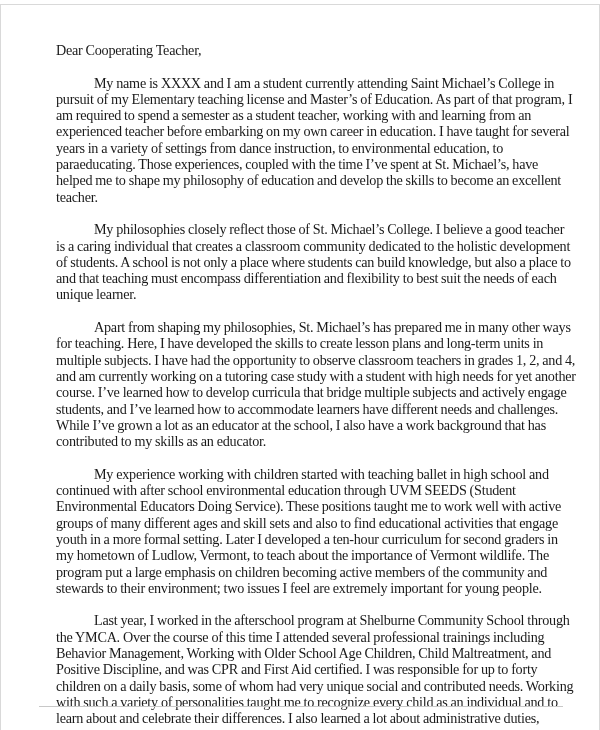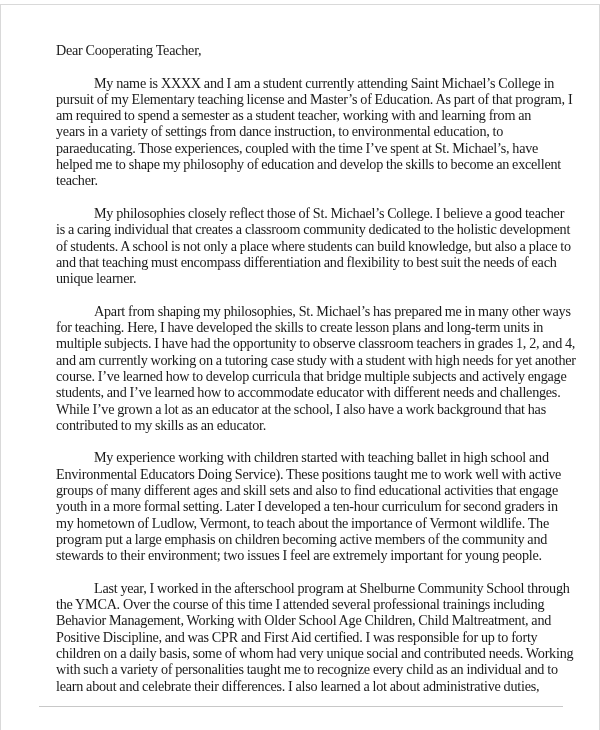--- a/index.html
+++ b/index.html
@@ -61,47 +61,49 @@
 <body>
 
 <div class="page">
   <div class="content">
     <div class="salutation">Dear Cooperating Teacher,</div>
 
     <div class="para">
       <span class="line indent">My name is XXXX and I am a student currently attending Saint Michael’s College in</span>
       <span class="line">pursuit of my Elementary teaching license and Master’s of Education.  As part of that program, I</span>
       <span class="line">am required to spend a semester as a student teacher, working with and learning from an</span>
+      <span class="line">experienced teacher before embarking on my own career in education.  I have taught for several</span>
       <span class="line">years in a variety of settings from dance instruction, to environmental education, to</span>
       <span class="line">paraeducating.  Those experiences, coupled with the time I’ve spent at St. Michael’s, have</span>
       <span class="line">helped me to shape my philosophy of education and develop the skills to become an excellent</span>
       <span class="line">teacher.</span>
     </div>
 
     <div class="para">
       <span class="line indent">My philosophies closely reflect those of St. Michael’s College.  I believe a good teacher</span>
       <span class="line">is a caring individual that creates a classroom community dedicated to the holistic development</span>
       <span class="line">of students.  A school is not only a place where students can build knowledge, but also a place to</span>
       <span class="line">and that teaching must encompass differentiation and flexibility to best suit the needs of each</span>
       <span class="line">unique learner.</span>
     </div>
 
     <div class="para">
       <span class="line indent">Apart from shaping my philosophies, St. Michael’s has prepared me in many other ways</span>
       <span class="line">for teaching.  Here, I have developed the skills to create lesson plans and long-term units in</span>
       <span class="line">multiple subjects.  I have had the opportunity to observe classroom teachers in grades 1, 2, and 4,</span>
       <span class="line">and am currently working on a tutoring case study with a student with high needs for yet another</span>
       <span class="line">course.  I’ve learned how to develop curricula that bridge multiple subjects and actively engage</span>
-      <span class="line">students, and I’ve learned how to accommodate educator with different needs and challenges.</span>
+      <span class="line">students, and I’ve learned how to accommodate learners have different needs and challenges.</span>
       <span class="line">While I’ve grown a lot as an educator at the school, I also have a work background that has</span>
       <span class="line">contributed to my skills as an educator.</span>
     </div>
 
     <div class="para">
       <span class="line indent">My experience working with children started with teaching ballet in high school and</span>
+      <span class="line">continued with after school environmental education through UVM SEEDS (Student</span>
       <span class="line">Environmental Educators Doing Service).  These positions taught me to work well with active</span>
       <span class="line">groups of many different ages and skill sets and also to find educational activities that engage</span>
       <span class="line">youth in a more formal setting.  Later I developed a ten-hour curriculum for second graders in</span>
       <span class="line">my hometown of Ludlow, Vermont, to teach about the importance of Vermont wildlife.  The</span>
       <span class="line">program put a large emphasis on children becoming active members of the community and</span>
       <span class="line">stewards to their environment; two issues I feel are extremely important for young people.</span>
     </div>
 
     <div class="para">
       <span class="line indent">Last year, I worked in the afterschool program at Shelburne Community School through</span>

